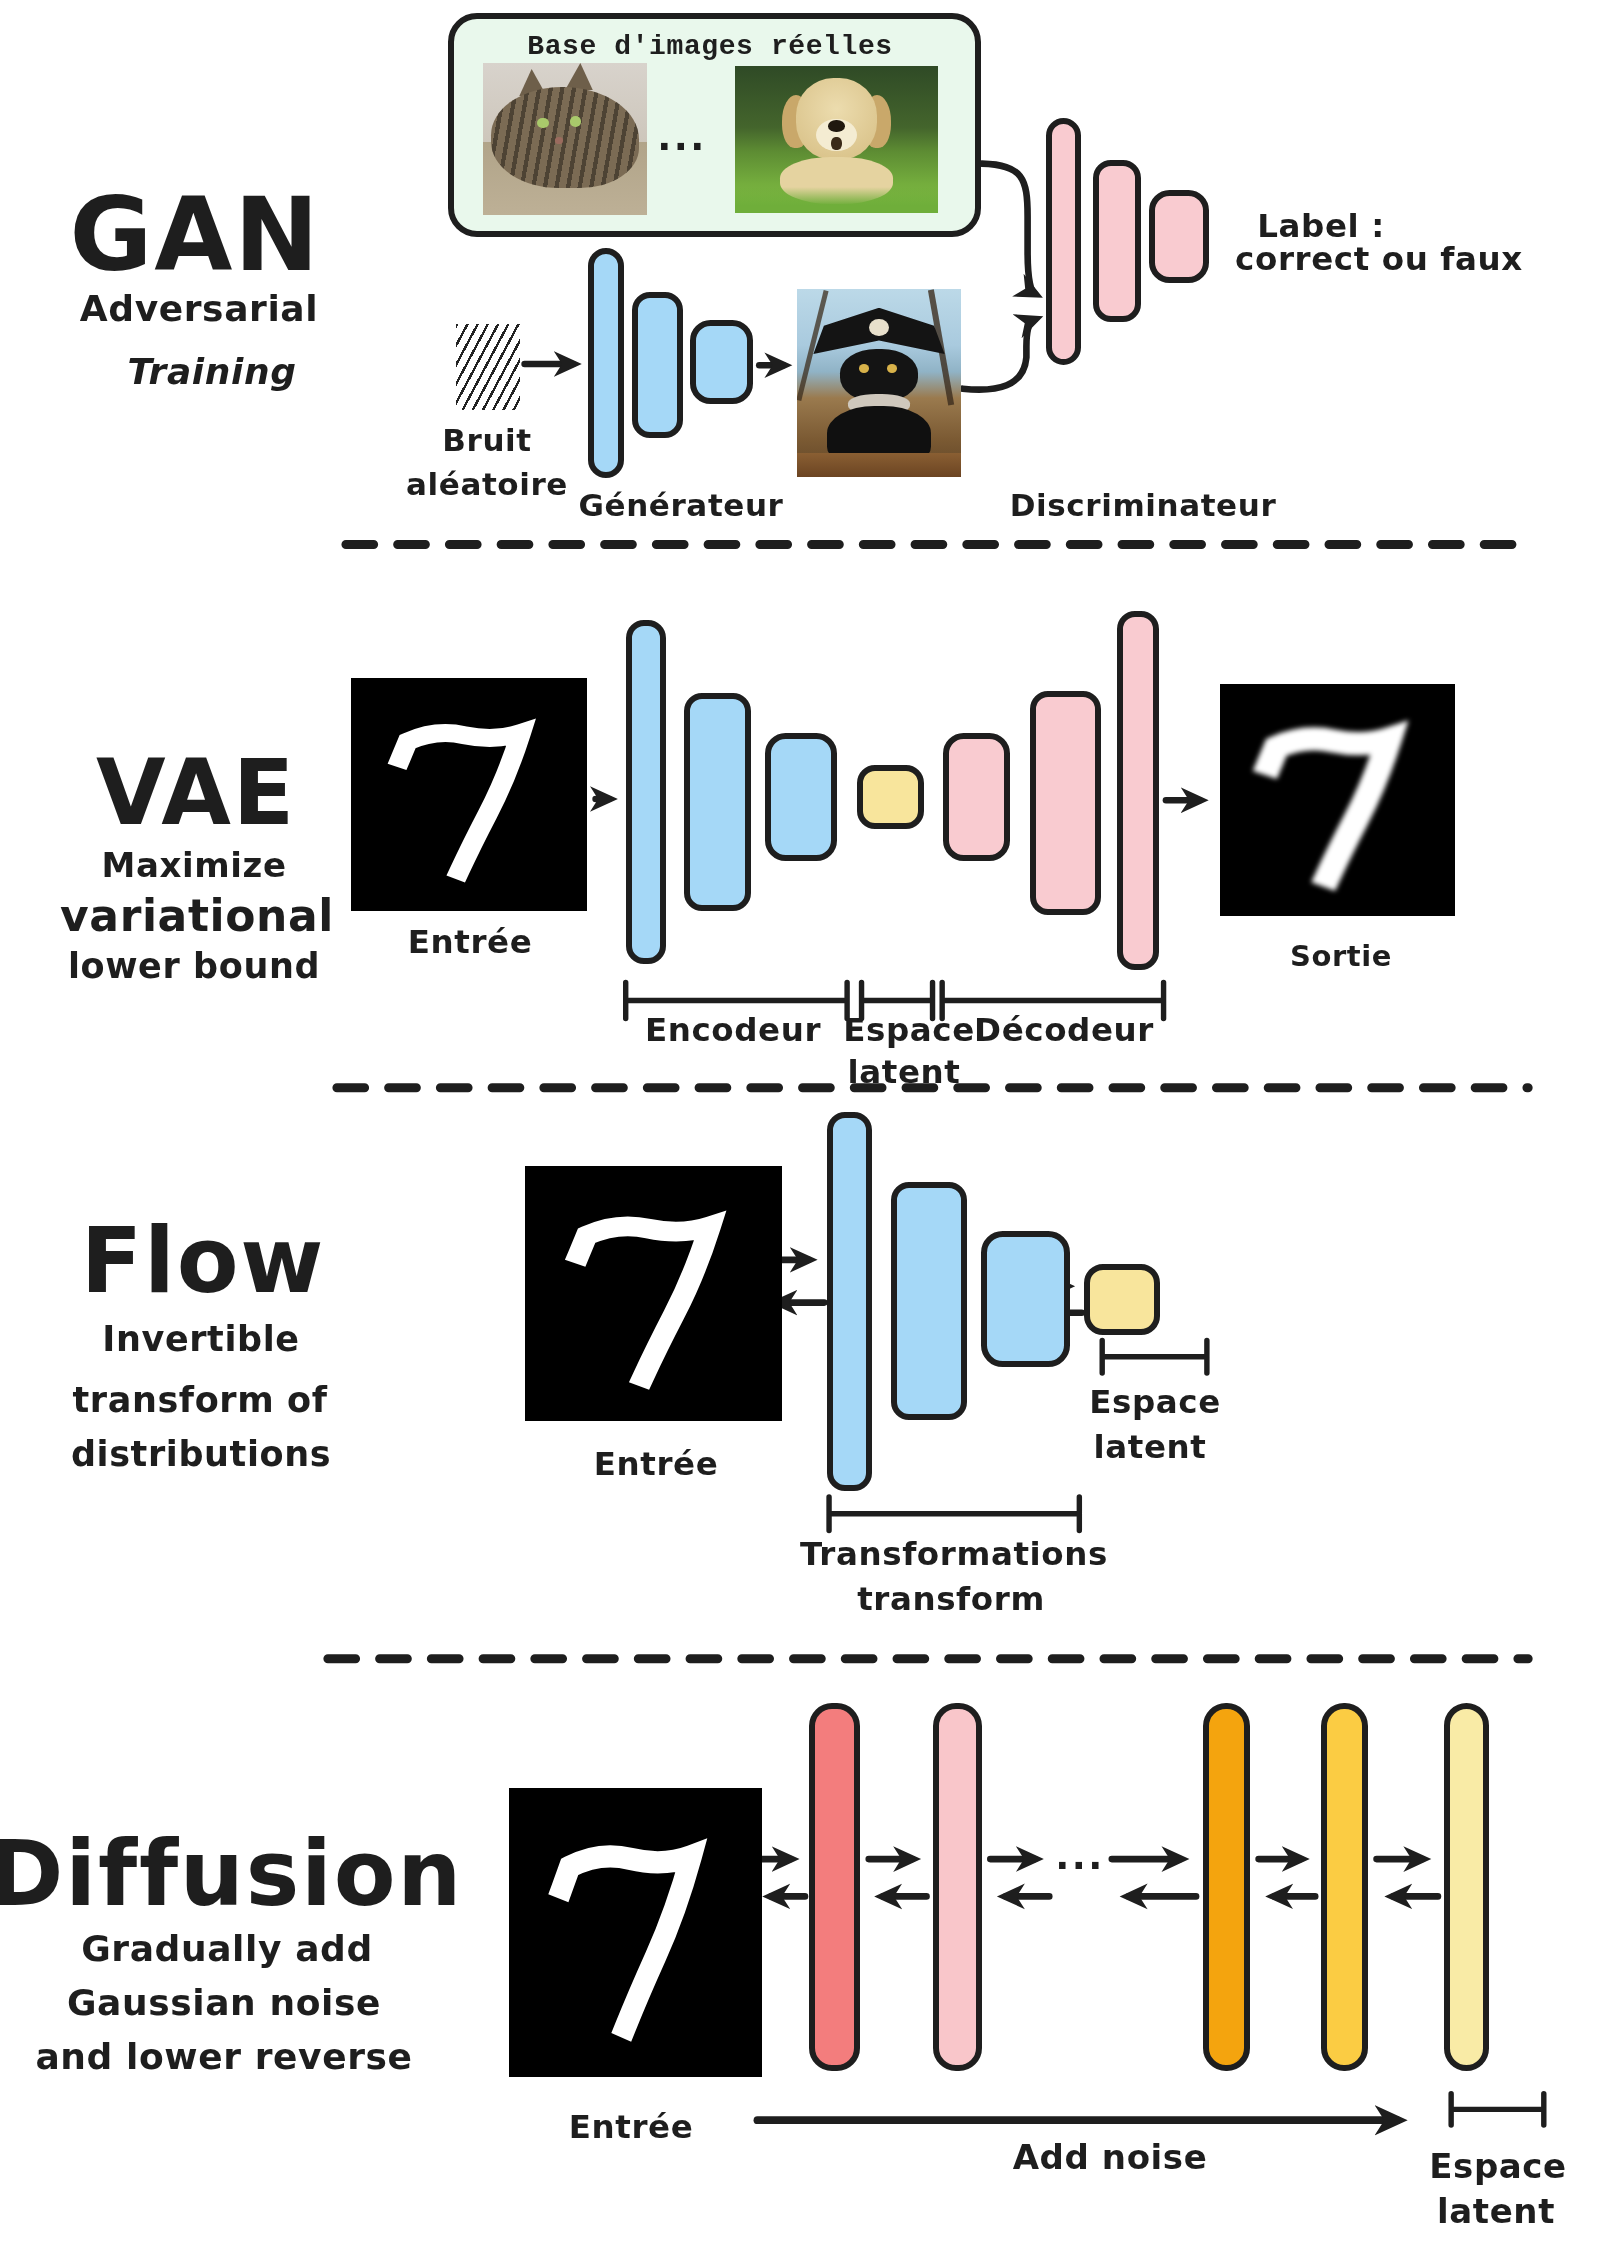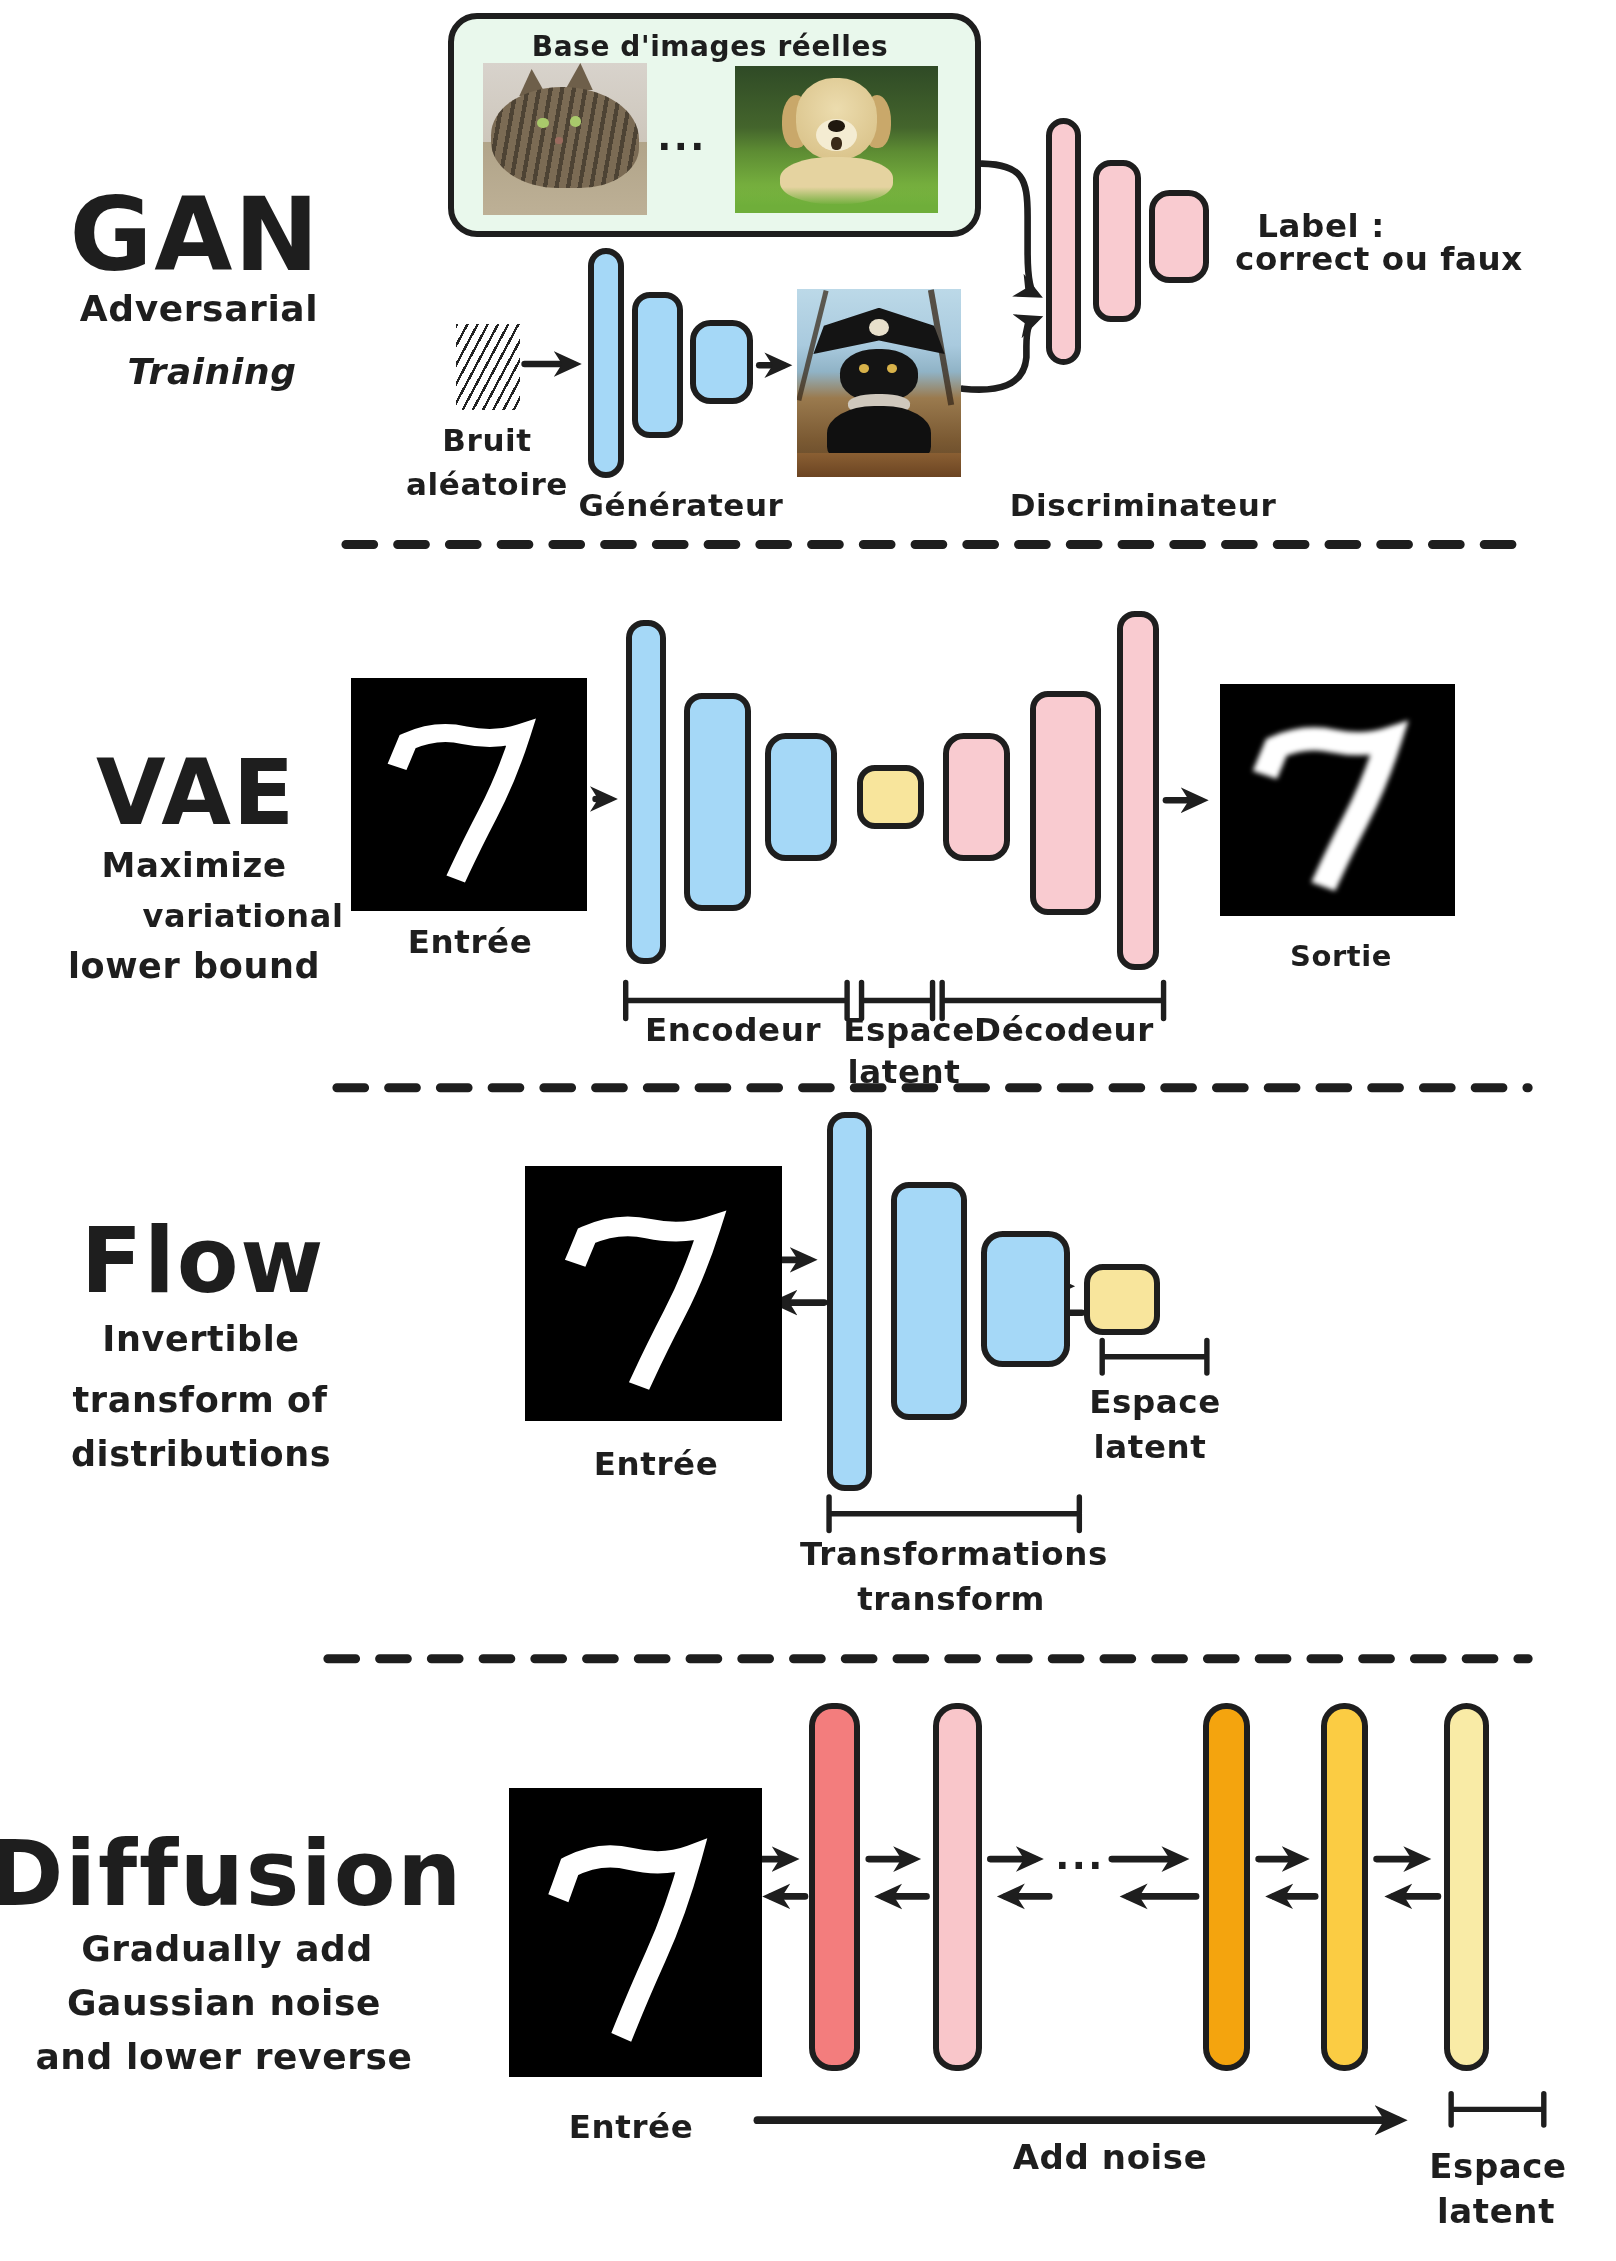--- a/index.html
+++ b/index.html
@@ -77,21 +77,21 @@
     </g>
   </svg>
 
   <div>
     <div class="t title" style="left:195px; top:235px; font-size:101px;">GAN</div>
     <div class="t" style="left:199px; top:309px; font-size:36px;">Adversarial</div>
     <div class="t" style="left:212px; top:372px; font-size:36px;font-style:italic;">Training</div>
 
     <div style="position:absolute; left:448px; top:13.2px; width:533px; height:224px;
                 background:#e9f8ec; border:6.6px solid var(--ink); border-radius:29px;"></div>
-    <div class="t" style="left:710px; top:47px; font-size:28px;">Base d'images réelles</div>
+    <div class="t" style="left:710px; top:47px; font-size:28px;font-family:Liberation Mono, monospace;">Base d'images réelles</div>
 
     <div class="photo" style="left:483px; top:63px; width:164px; height:152px;
                 background:linear-gradient(180deg,#d8d3cc 0%,#cdc6bb 52%,#b1a489 52%,#bdb096 100%);">
       <div style="left:22%; top:4%; width:17%; height:18%; background:#6e5f4a; clip-path:polygon(0 100%,45% 0,100% 100%);"></div>
       <div style="left:50%; top:0%; width:17%; height:18%; background:#6e5f4a; clip-path:polygon(0 100%,55% 0,100% 100%);"></div>
       <div style="left:5%; top:16%; width:90%; height:66%; background:#7b6b54; border-radius:48% 52% 40% 46%;">
         <div style="left:0; top:0; width:100%; height:100%; border-radius:inherit; background:repeating-linear-gradient(100deg, rgba(32,27,20,0.5) 0 4.2px, transparent 4.2px 11.4px);"></div>
       </div>
       <div style="left:33%; top:36%; width:7%; height:7%; background:#a9c96b; border-radius:50%;"></div>
       <div style="left:53%; top:35%; width:7%; height:7%; background:#a9c96b; border-radius:50%;"></div>
@@ -141,21 +141,21 @@
     <div class="bar" style="left:1149px; top:190px; width:60px; height:93px; background:#f9cbd0; border-radius:20.5px;"></div>
     <div class="t" style="left:1143px; top:505px; font-size:31px;">Discriminateur</div>
 
     <div class="t" style="left:1321px; top:218px; font-size:32.5px;margin-top:8px;">Label :</div>
     <div class="t" style="left:1379px; top:259px; font-size:32.5px;">correct ou faux</div>
   </div>
 
   <div>
     <div class="t title" style="left:196px; top:793px; font-size:90px;">VAE</div>
     <div class="t" style="left:194px; top:865px; font-size:34px;">Maximize</div>
-    <div class="t" style="left:197px; top:916px; font-size:32px;margin-left:46px;">variational</div>
+    <div class="t" style="left:197px; top:916px; font-size:44px;">variational</div>
     <div class="t" style="left:194px; top:966px; font-size:35px;">lower bound</div>
 
     <div class="mnist" style="left:351px; top:678px; width:236px; height:233px;">
       <svg viewBox="0 0 100 110" preserveAspectRatio="none" style="filter:blur(0.7px);">
         <path d="M21 38 L24 30 Q36 24 48 27 Q61 30 72 26 Q66 47 58 64 Q51 79 46 91" stroke="#ffffff" stroke-width="8.5" fill="none" stroke-linecap="square"></path>
       </svg>
     </div>
     <div class="t" style="left:470px; top:942px; font-size:32.5px;">Entrée</div>
 
     <div class="bar" style="left:626px; top:620px; width:40px;  height:344px; background:#a5d8f7;"></div>

